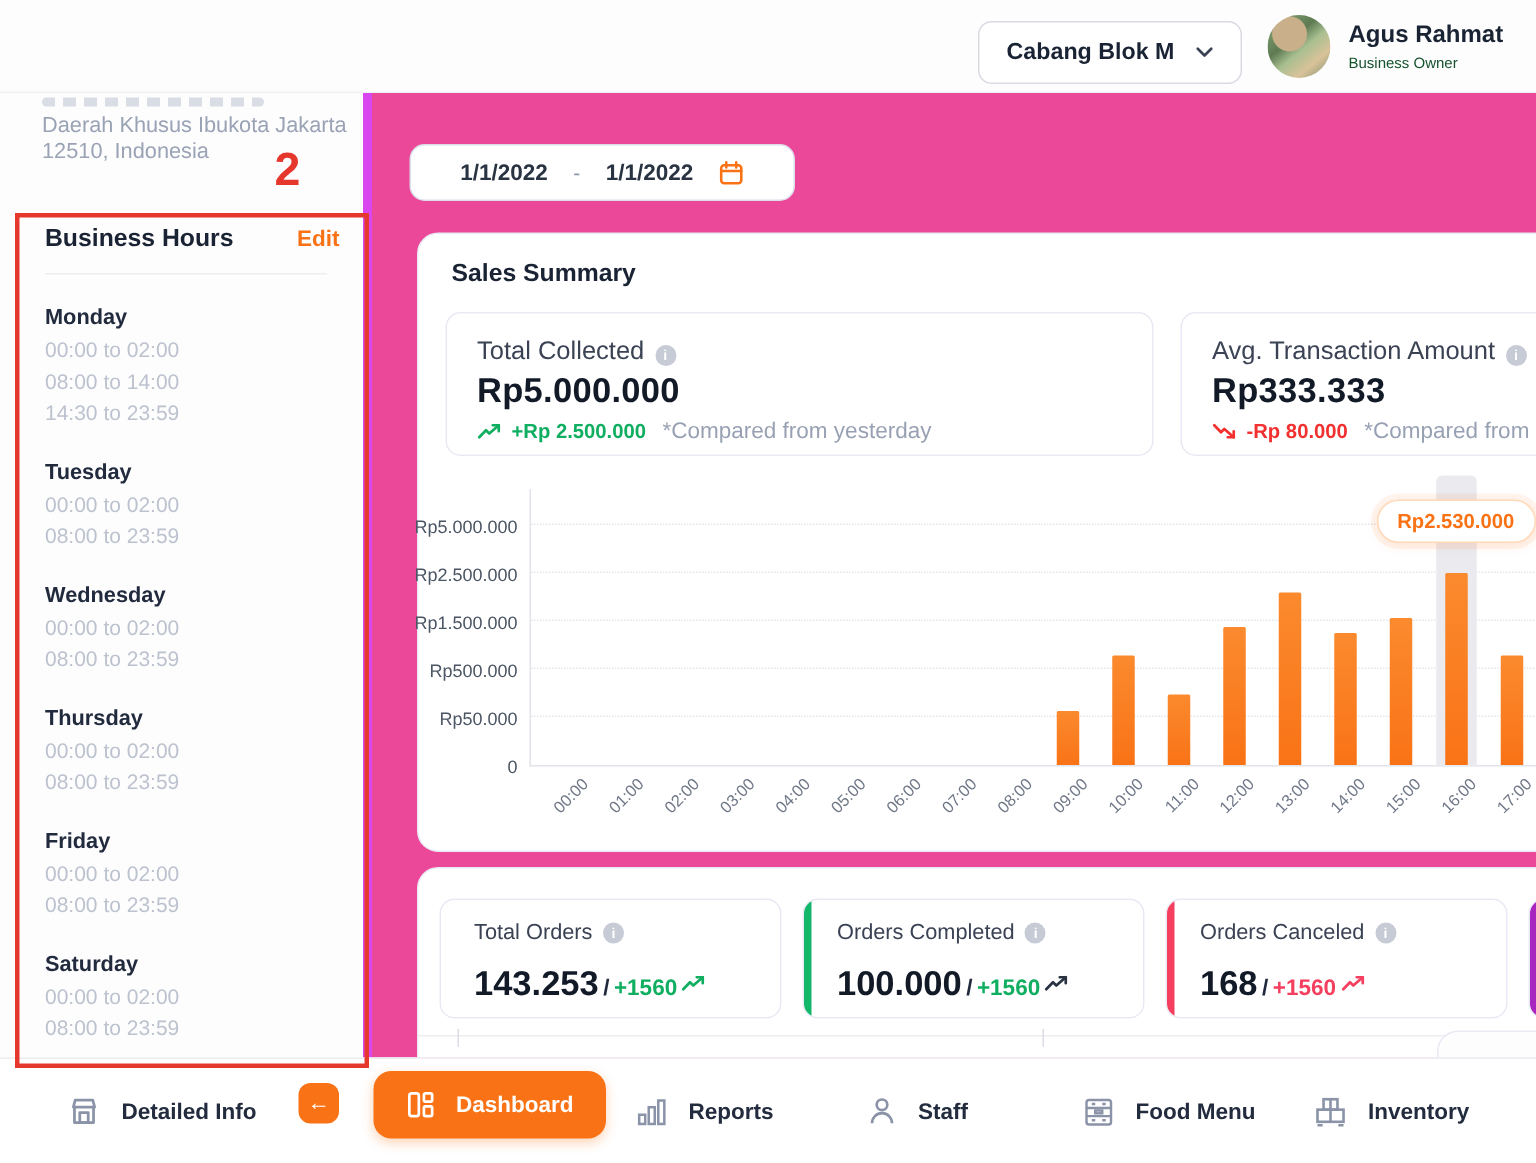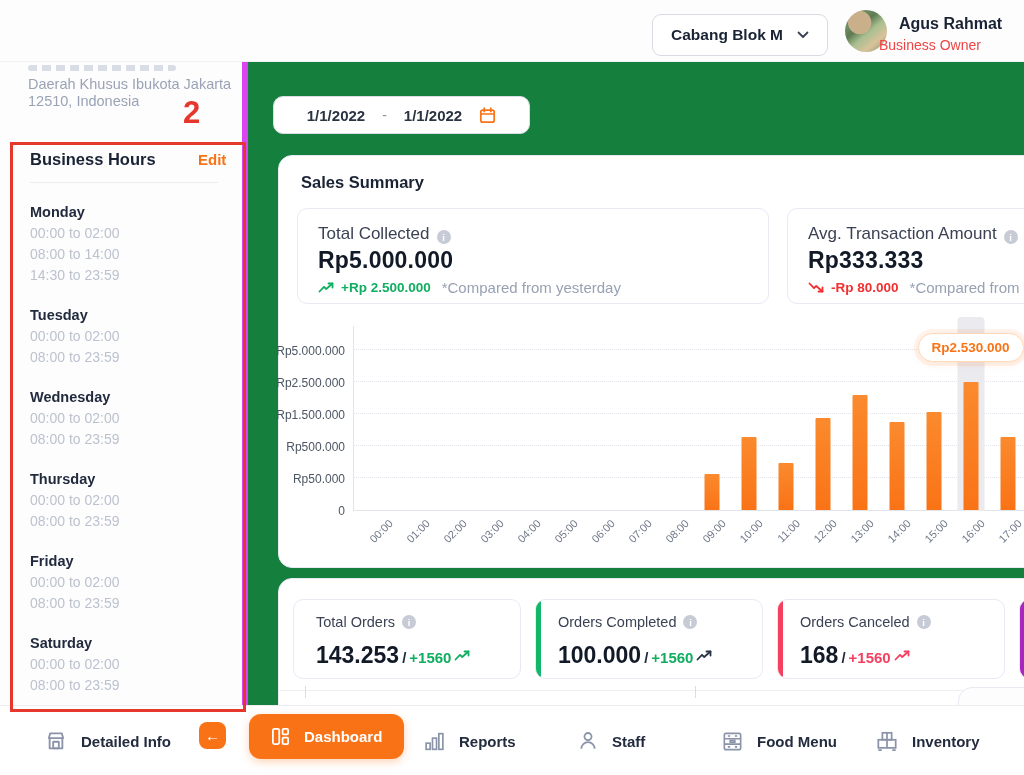--- a/index.html
+++ b/index.html
@@ -8,41 +8,41 @@
   
   .header { position:absolute; left:0; top:0; width:1024px; height:62px; background:#FDFDFE; border-bottom:1px solid #F2F2F6; z-index:5; }
   .logo { position:absolute; left:28px; top:13px; display:flex; align-items:center; gap:7px; }
   .logo-text { font-size:28px; font-weight:800; color:#F96A13; letter-spacing:-0.5px; }
   .branch-btn { position:absolute; left:652px; top:14px; width:176px; height:42px; background:#fff; border:1px solid #D9DBE3; border-radius:9px; display:flex; align-items:center; justify-content:center; gap:14px; cursor:pointer; }
   .branch-label { font-size:15.5px; font-weight:700; color:#1A2334; }
   .avatar { position:absolute; left:845px; top:10px; width:42px; height:42px; border-radius:50%;
     background:radial-gradient(circle at 35% 30%, #c9b08a 0 28%, transparent 30%),
                linear-gradient(140deg,#8fae7e 0%,#5d7a52 38%,#a8bf90 55%,#d9c29a 75%,#7a8f6b 100%); }
   .user-name { position:absolute; left:899px; top:15px; font-size:16px; font-weight:700; color:#1A2334; }
-  .user-role { position:absolute; left:879px; top:37px; font-size:14px; color:#ef4444; }
+  .user-role { position:absolute; left:899px; top:37px; font-size:10px; color:#14532d; }
 
   
   .sidebar { position:absolute; left:0; top:62px; width:248px; height:643px; background:#FDFDFE; border-right:6px solid #d946ef;padding-left:32px; }
   .addr-clip { position:absolute; left:28px; top:3px; width:148px; height:6px; border-radius:3px; opacity:.75;
     background:repeating-linear-gradient(90deg,#CDD2DC 0 9px, transparent 9px 14px); }
   .addr { position:absolute; left:28px; top:14px; font-size:14.5px; color:#9AA3B5; line-height:17px; }
   .bh-title { position:absolute; left:30px; top:88px; font-size:16.5px; font-weight:700; color:#1A2334; }
   .bh-edit { position:absolute; left:198px; top:89px; font-size:15px; font-weight:600; color:#F97316; cursor:pointer; }
   .bh-divider { position:absolute; left:30px; top:120px; width:188px; height:1px; background:#EDEEF2; }
   .bh-list { position:absolute; left:30px; top:140px; width:200px; }
   .day-block { margin-bottom:19px; }
   .day-name { font-size:14.5px; font-weight:700; color:#222B3E; line-height:21px; }
   .day-range { font-size:14px; color:#BCC2CE; line-height:21px; }
 
   
   .annot-box { position:absolute; left:10px; top:142px; width:236px; height:570px; border:3px solid #E5372C; z-index:50; pointer-events:none; }
   .annot-num { position:absolute; left:183px; top:95px; font-size:31px; font-weight:800; color:#E5372C; z-index:50; }
 
   
-  .main { position:absolute; left:248px; top:62px; width:776px; height:643px; background:#15803d; overflow:hidden; }
+  .main { position:absolute; left:248px; top:62px; width:776px; height:643px; background:#ec4899; overflow:hidden; }
   .datepicker { position:absolute; left:25px; top:34px; width:257px; height:38px; background:#fff; border:1px solid #DBDDE8; border-radius:10px; display:flex; align-items:center; justify-content:center; gap:17px; cursor:pointer; }
   .date-val { font-size:15px; font-weight:600; color:#2A3342; }
   .date-sep { font-size:14px; color:#8A93A8; }
 
   .sales-card { position:absolute; left:30px; top:93px; width:760px; height:413px; background:#fff; border:1px solid #E9E9F5; border-radius:14px; }
   .sales-title { position:absolute; left:22px; top:17px; font-size:16.5px; font-weight:700; color:#1A2334; }
   .metric { position:absolute; top:52px; height:96px; width:472px; background:#fff; border:1px solid #E9E9F5; border-radius:10px; padding:15px 20px; }
   .metric:nth-of-type(2){ left:18px; } .metric:nth-of-type(3){ left:508px; }
   .metric-label { font-size:17px; color:#3A4254; display:flex; align-items:flex-end; gap:7px; }
   .metric-value { font-size:23px; font-weight:800; color:#121A28; margin-top:3px; letter-spacing:.2px; }

